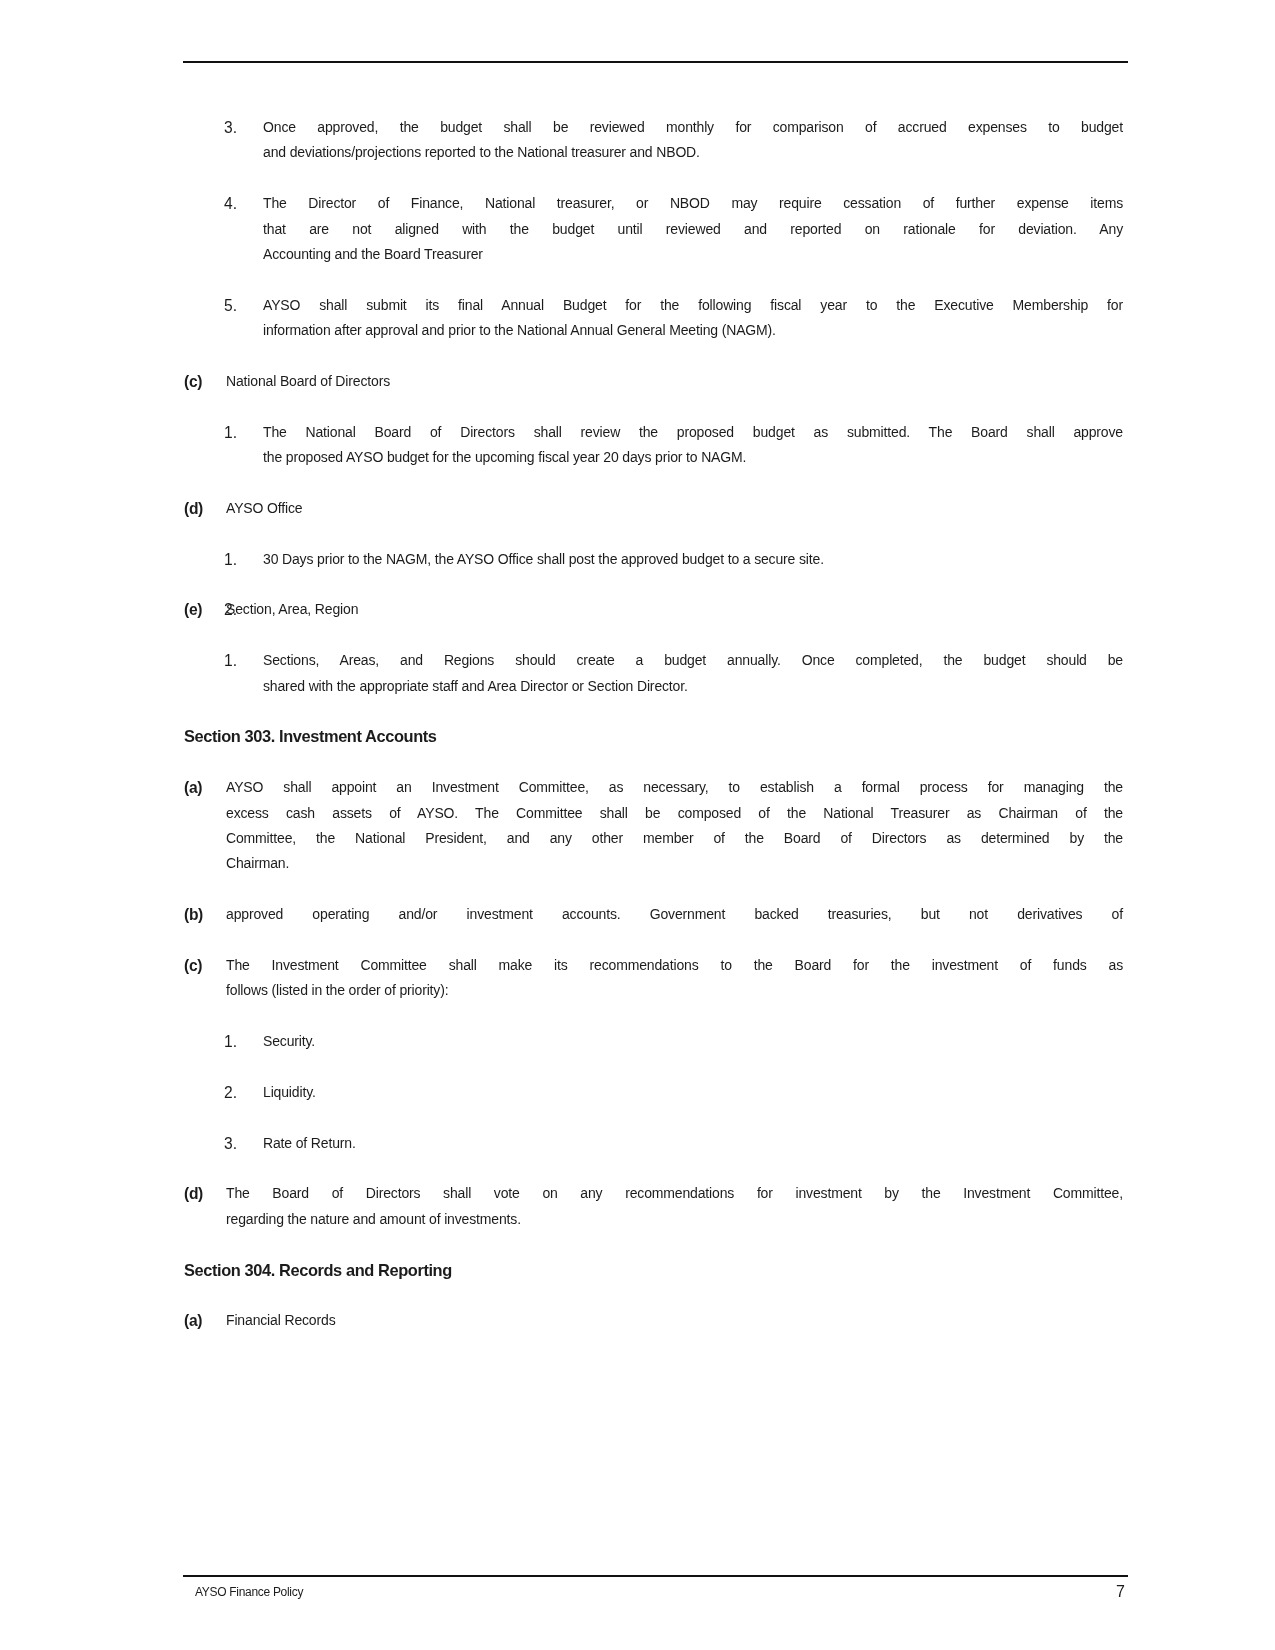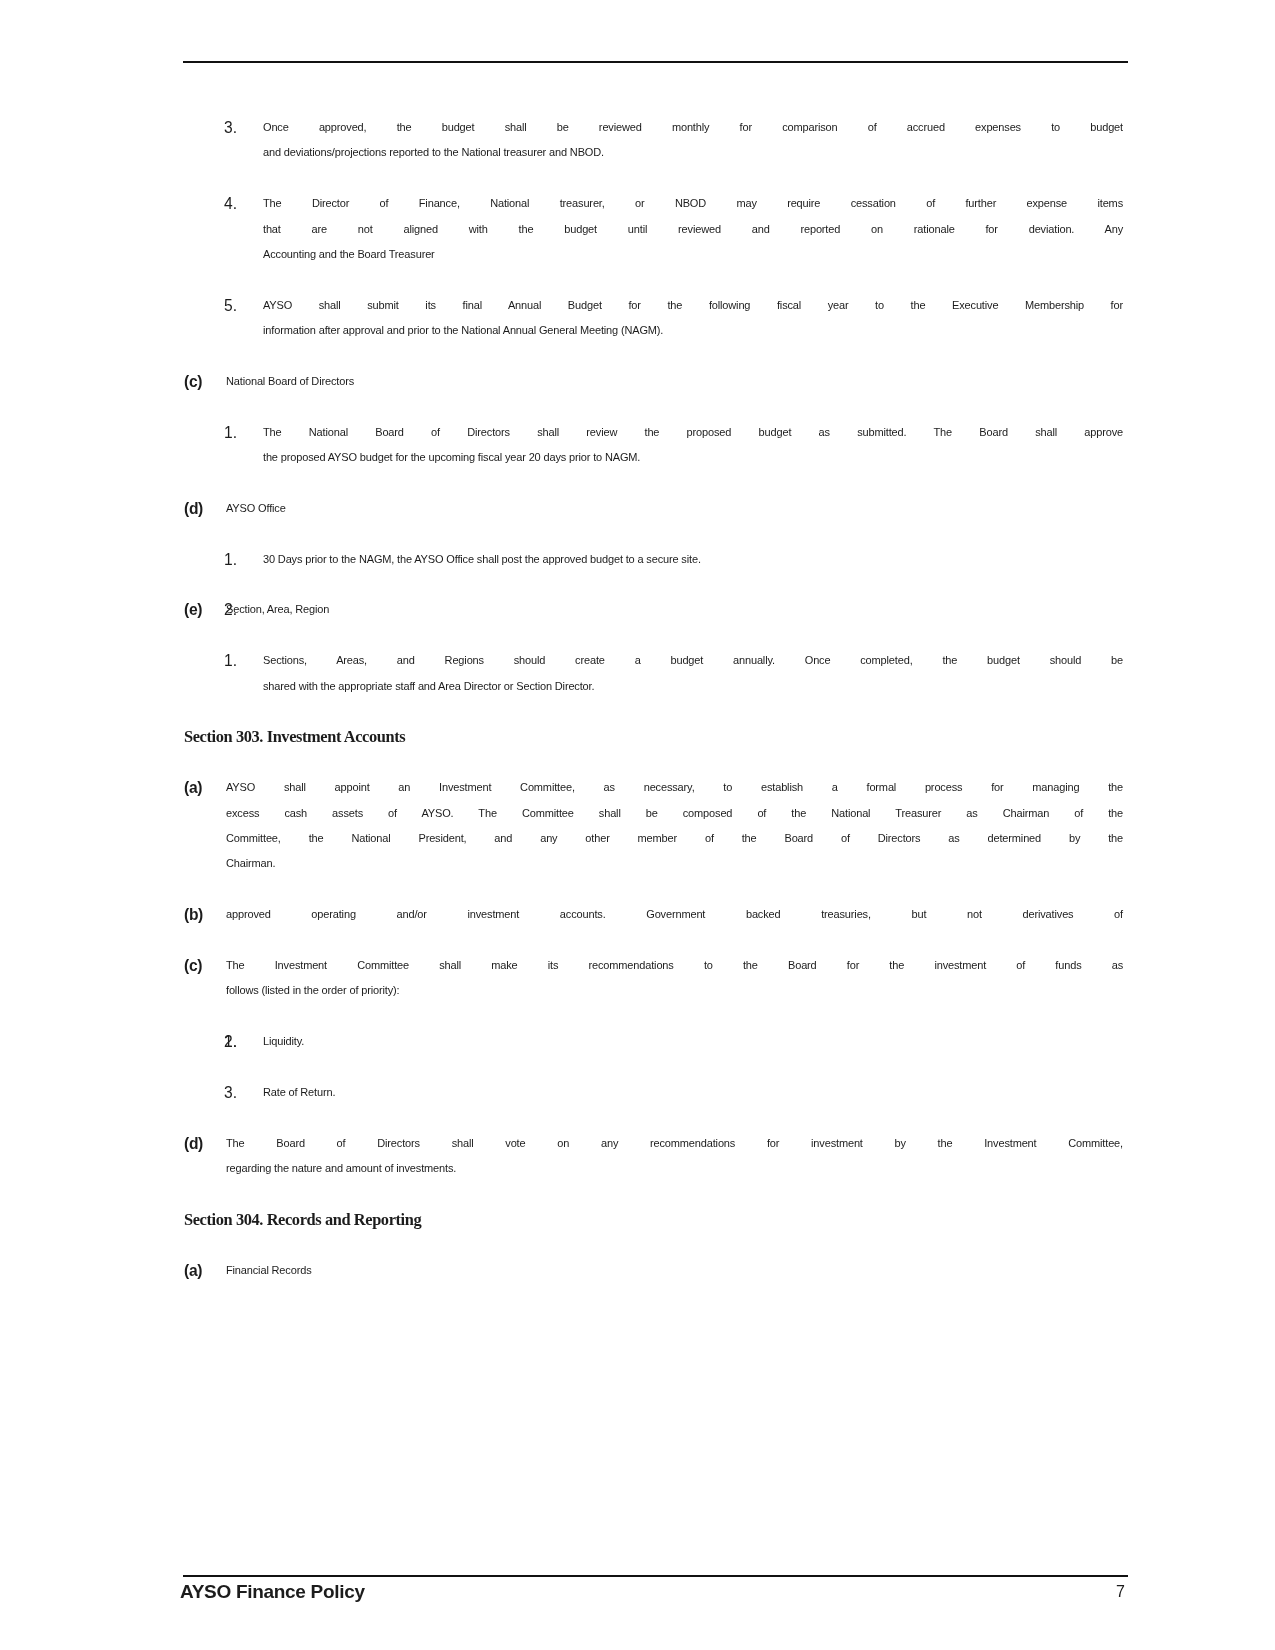--- a/index.html
+++ b/index.html
@@ -3,32 +3,32 @@
 <meta charset="utf-8">
 <style>
   html, body { margin: 0; padding: 0; background: #ffffff; }
   body { width: 1275px; height: 1650px; position: relative; overflow: hidden;
          font-family: "Liberation Sans", sans-serif; color: #1c1c1c; }
   .rule { position: absolute; left: 183px; width: 945px; height: 2px; background: #111; }
   .content { position: absolute; left: 0; top: 115px; width: 1275px; }
   .para { position: relative; margin-bottom: 25.4px; }
   .para .marker { position: absolute; top: 0; font-size: 15.6px; line-height: 25.4px; }
   .para .body { position: relative; }
-  .line { display: block; font-size: 11px; line-height: 25.4px; height: 25.4px;
+  .line { display: block; font-size: 14px; line-height: 25.4px; height: 25.4px;
           text-align: justify; text-align-last: justify; white-space: nowrap; overflow: visible; letter-spacing: -0.15px; }
   .line.last { text-align-last: left; }
   
   .num .marker { left: 224px; }
   .num .body { margin-left: 263px; width: 860px; }
   
   .let .marker { left: 184px; font-weight: bold; letter-spacing: -0.3px; }
   .let .body { margin-left: 226px; width: 897px; }
   .heading { position: relative; margin-left: 184px; font-weight: bold; font-size: 16.4px;
-             line-height: 25.4px; height: 25.4px; margin-bottom: 25.4px; letter-spacing: -0.4px; font-family: Liberation Serif, serif; }
-  .footer-title { position: absolute; left: 180px; top: 1581px; font-weight: bold; font-size: 19px;
+             line-height: 25.4px; height: 25.4px; margin-bottom: 25.4px; letter-spacing: -0.4px; }
+  .footer-title { position: absolute; left: 195px; top: 1581px; font-weight: normal; font-size: 12px;
                   line-height: 22px; letter-spacing: -0.3px; }
   .footer-page { position: absolute; right: 150px; top: 1581px; font-size: 16px; line-height: 22px; }
 </style>
 </head>
 <body>
 
 <div class="rule" style="top:61px;"></div>
 
 <div class="content">
 
@@ -127,20 +127,23 @@
   <div class="para let">
     <span class="marker">(c)</span>
     <div class="body">
       <span class="line">The Investment Committee shall make its recommendations to the Board for the investment of funds as</span>
       <span class="line last">follows (listed in the order of priority):</span>
     </div>
   </div>
 
   <div class="para num">
     <span class="marker">1.</span>
+    <div class="body">
+      <span class="line last">Security.</span>
+    </div>
   </div>
 
   <div class="para num">
     <span class="marker">2.</span>
     <div class="body">
       <span class="line last">Liquidity.</span>
     </div>
   </div>
 
   <div class="para num">

